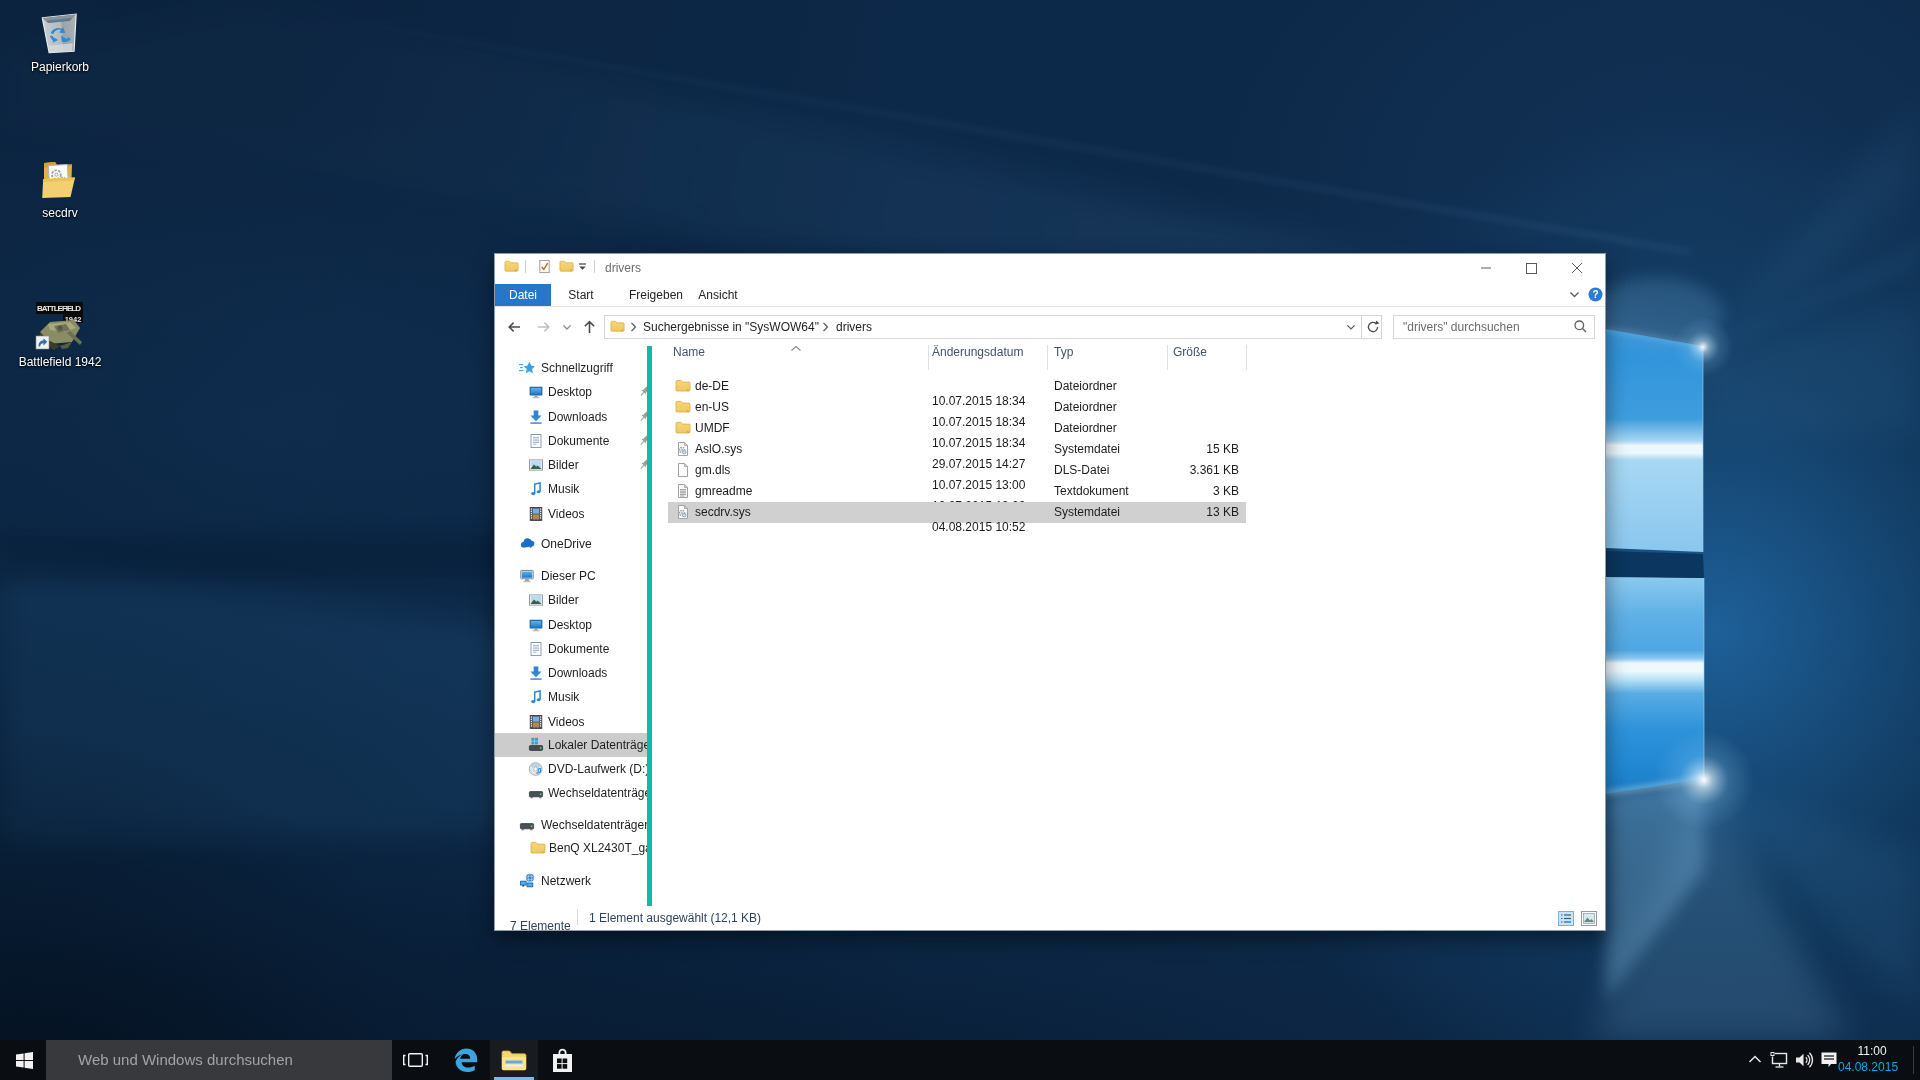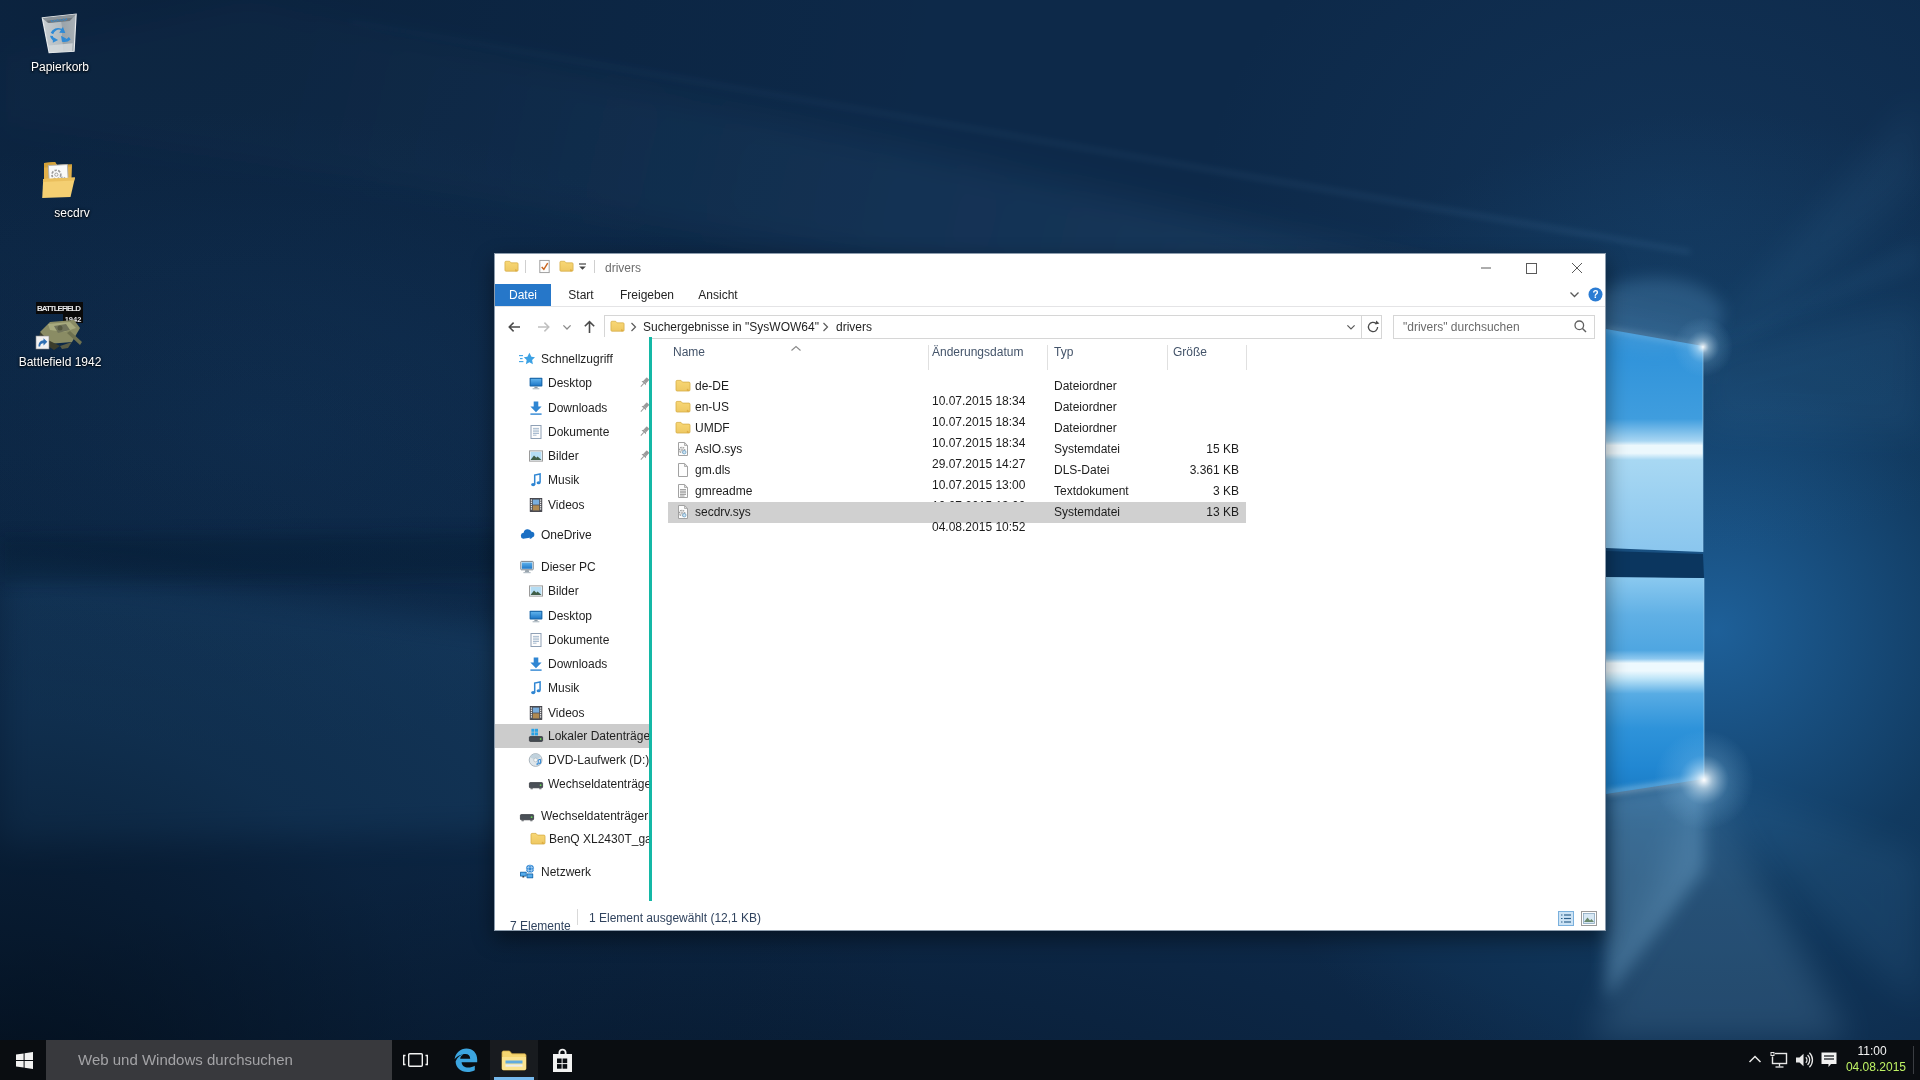--- a/index.html
+++ b/index.html
@@ -11,21 +11,21 @@
   
   #win { position:absolute; left:494px; top:253px; width:1112px; height:678px; background:#fff; border:1px solid rgba(45,75,105,0.55); box-shadow:0 8px 20px rgba(0,0,0,.45); }
   #win .txt { position:absolute; white-space:nowrap; color:#1f1f1f; font-size:12px; }
   
   #tab-datei { position:absolute; left:0px; top:30px; width:56px; height:23px; background:#2677c9; color:#fff; font-size:12px; text-align:center; line-height:23px; }
   .tab { position:absolute; top:30px; height:23px; color:#242424; font-size:12px; line-height:23px; }
   #tabline { position:absolute; left:0; top:52px; width:100%; height:1px; background:#e4e4e6; }
   
   .bbox { position:absolute; border:1px solid #d6d6d6; background:#fff; }
   
-  #npane { position:absolute; left:0; top:83px; width:157px; height:564px; background:#fff; border-right:3px solid #14b8a6; overflow:hidden; }
+  #npane { position:absolute; left:0; top:92px; width:157px; height:564px; background:#fff; border-right:5px solid #14b8a6; overflow:hidden; }
   .nrow { position:absolute; left:0; width:157px; height:24px; }
   .nrow .lbl { position:absolute; top:5px; font-size:12px; color:#1f1f1f; white-space:nowrap; }
   .nico { position:absolute; top:4px; width:16px; height:16px; }
   
   .hdr { position:absolute; top:91px; font-size:12px; color:#44546a; white-space:nowrap; }
   .hsep { position:absolute; top:91px; height:25px; width:1px; background:#e0e0e0; }
   .frow { position:absolute; height:21px; }
   .frow .nm { position:absolute; left:200px; top:3px; font-size:12px; color:#1c1c1c; white-space:nowrap; }
   .frow .dt { position:absolute; left:439px; top:18px; font-size:12px; color:#1c1c1c; }
   .frow .ty { position:absolute; left:559px; top:3px; font-size:12px; color:#1c1c1c; }
@@ -352,21 +352,21 @@
       <g transform="rotate(-3 17 20)">
         <rect x="7" y="8" width="19" height="26" fill="#fafafa" stroke="#b0b0b0" stroke-width="0.9"></rect>
         <circle cx="14.5" cy="17.5" r="4.4" fill="none" stroke="#9a9a9a" stroke-width="1.7" stroke-dasharray="2.4 1.3"></circle>
         <circle cx="14.5" cy="17.5" r="1.6" fill="none" stroke="#9a9a9a" stroke-width="0.9"></circle>
         <circle cx="20.5" cy="23.5" r="3" fill="none" stroke="#ababab" stroke-width="1.4" stroke-dasharray="1.9 1.1"></circle>
         <circle cx="20.5" cy="23.5" r="1" fill="none" stroke="#ababab" stroke-width="0.7"></circle>
       </g>
       <path d="M1.2 22 L33 20.5 L28.5 40 L0.2 41 Z" fill="#f4cf72"></path>
       <path d="M1.2 22 L33 20.5 L32.2 23.5 L0.9 25 Z" fill="#eabf5d"></path>
     </svg>
-    <div class="dlabel" style="left:12px;top:206px;width:120px;">secdrv</div>
+    <div class="dlabel" style="left:0px;top:206px;width:120px;">secdrv</div>
 
     <svg class="abs" style="left:34px;top:298px" width="52" height="56" viewBox="0 0 52 56">
       <rect x="2" y="4" width="47" height="12" fill="#0a0a0a"></rect>
       <text x="25" y="13" font-family="Liberation Sans" font-size="8" font-weight="bold" fill="#e8e8e8" text-anchor="middle" textLength="44">BATTLEFIELD</text>
       <rect x="29" y="16" width="20" height="9" fill="#0a0a0a"></rect>
       <text x="39" y="23.5" font-family="Liberation Sans" font-size="7.5" font-weight="bold" fill="#e8e8e8" text-anchor="middle">1942</text>
       <g>
         <polygon points="6,34 16,24 40,22 46,30 38,44 14,46" fill="#8a8c64"></polygon>
         <polygon points="14,26 36,24 42,30 30,34 16,32" fill="#a7aa7e"></polygon>
         <polygon points="20,28 32,26 36,32 24,35" fill="#70735a"></polygon>
@@ -406,21 +406,21 @@
       <g stroke="#5a5a5a" stroke-width="1" fill="none">
         <line x1="8" y1="12" x2="18" y2="12"></line>
         <rect x="53.5" y="7.5" width="10" height="10"></rect>
         <line x1="99" y1="7" x2="109" y2="17"></line>
         <line x1="109" y1="7" x2="99" y2="17"></line>
       </g>
     </svg>
 
     <div id="tab-datei">Datei</div>
     <div class="tab" style="left:60px;width:52px;text-align:center;">Start</div>
-    <div class="tab" style="left:116px;width:72px;text-align:center;">Freigeben</div>
+    <div class="tab" style="left:116px;width:72px;text-align:right;">Freigeben</div>
     <div class="tab" style="left:192px;width:62px;text-align:center;">Ansicht</div>
     <div id="tabline"></div>
     <svg class="abs" style="left:1074px;top:37px" width="11" height="8" viewBox="0 0 11 8">
       <path d="M1.5 1.5 L5.5 5.5 L9.5 1.5" fill="none" stroke="#5a5a5a" stroke-width="1.3"></path>
     </svg>
     <svg class="abs" style="left:1093px;top:33px" width="15" height="15" viewBox="0 0 15 15">
       <circle cx="7.5" cy="7.5" r="7" fill="#2b7cd3"></circle>
       <text x="7.5" y="11" font-size="10" font-weight="bold" fill="#fff" text-anchor="middle" font-family="Liberation Sans">?</text>
     </svg>
 
@@ -766,17 +766,17 @@
       </g>
     </svg>
     <svg class="abs" style="left:1819px;top:10px" width="20" height="20" viewBox="0 0 20 20">
       <path d="M2.5 2.5 H17.5 V14 H12 L9.5 17 V14 H2.5 Z" fill="#f2f2f2"></path>
       <g stroke="#0a0d11" stroke-width="1.2">
         <line x1="5" y1="6" x2="15" y2="6"></line>
           <line x1="5" y1="9" x2="15" y2="9"></line>
       </g>
     </svg>
     <div class="abs" style="left:1838px;top:3px;width:68px;color:#f2f2f2;font-size:12px;text-align:center;line-height:16px;">11:00</div>
-    <div class="abs" style="left:1838px;top:19px;width:68px;color:#bef264;font-size:12px;text-align:right;line-height:16px;">04.08.2015</div>
+    <div class="abs" style="left:1838px;top:19px;width:68px;color:#0ea5e9;font-size:12px;line-height:16px;">04.08.2015</div>
     <div class="abs" style="left:1913px;top:6px;width:1px;height:28px;background:#3a3d42"></div>
   </div>
   <div id="tsearch">Web und Windows durchsuchen</div>
 </div>
 
 </body></html>

